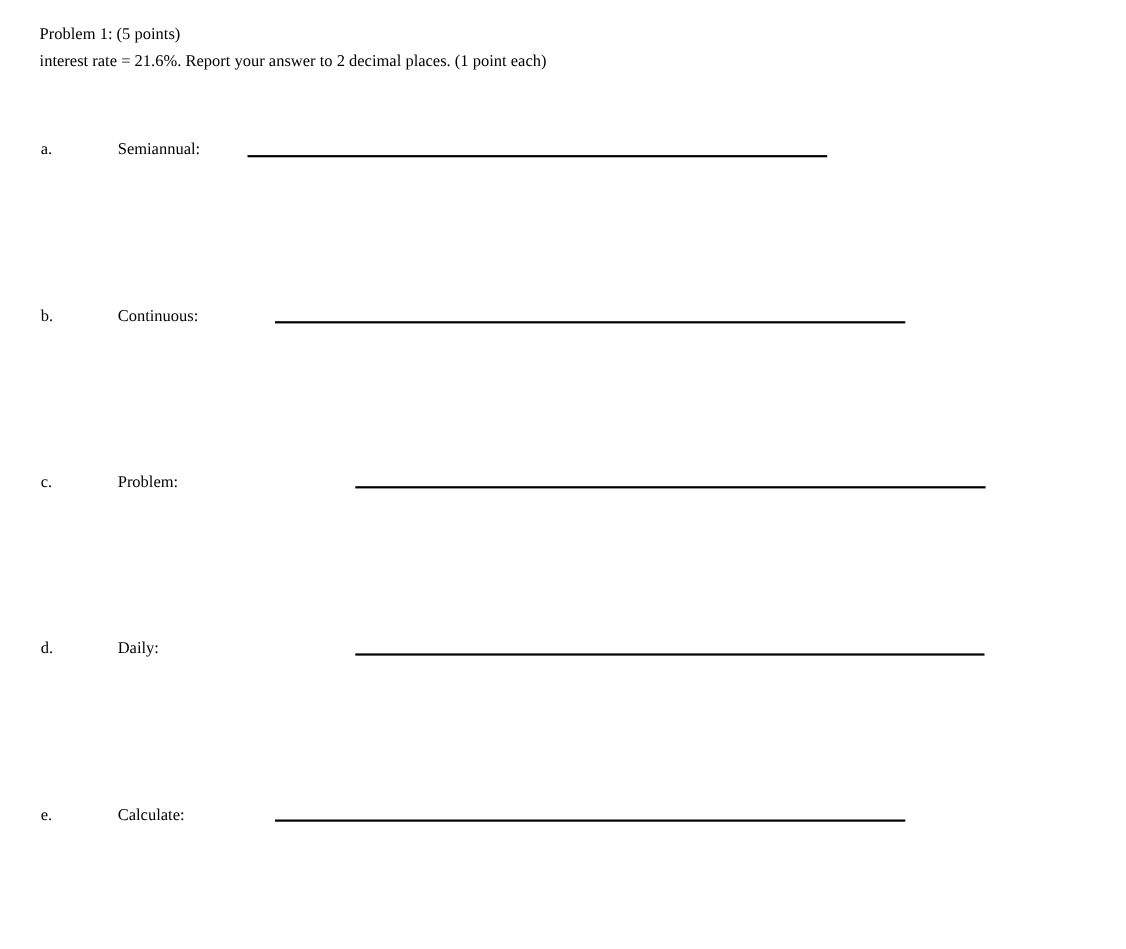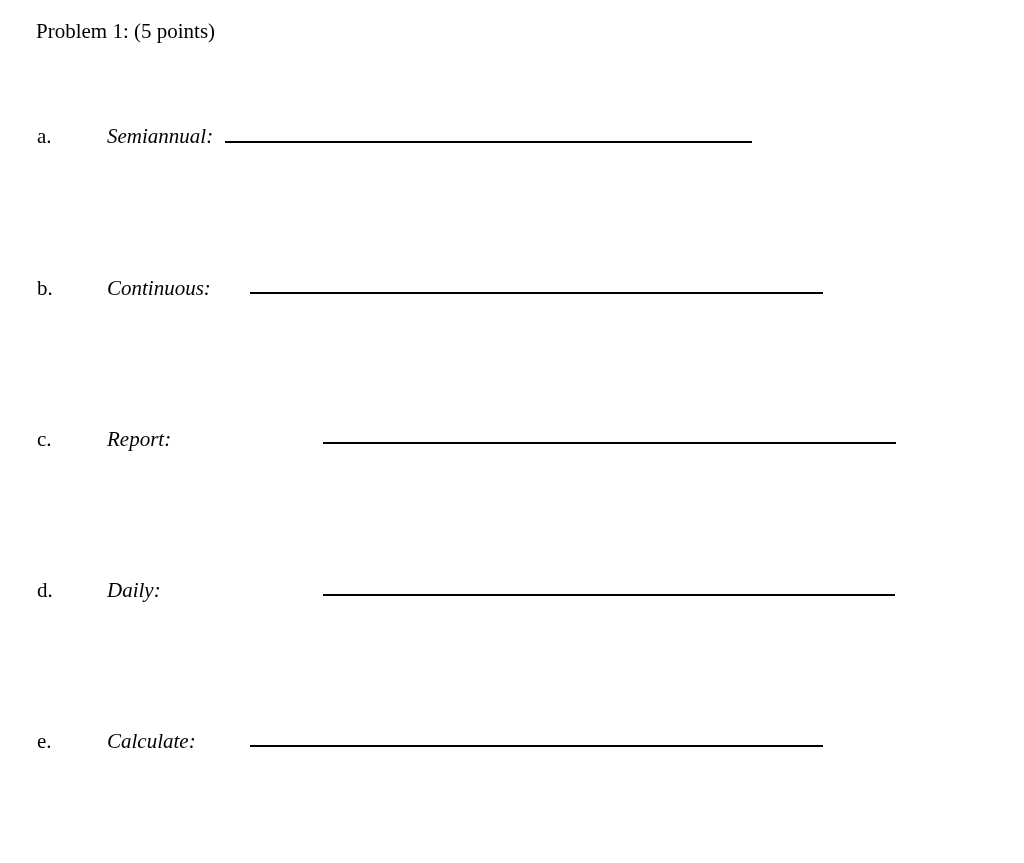--- a/index.html
+++ b/index.html
@@ -7,21 +7,21 @@
     padding: 0;
     background: #ffffff;
   }
   .page {
     position: relative;
     width: 1024px;
     height: 863px;
     background: #ffffff;
     color: #000000;
     font-family: "Liberation Serif", "DejaVu Serif", serif;
-    font-size: 21px;
+    font-size: 15px;
     overflow: hidden;
   }
   .header {
     position: absolute;
     left: 36px;
     top: 19px;
     line-height: 25px;
     white-space: nowrap;
   }
   .row {
@@ -32,21 +32,20 @@
   }
   .row .letter {
     position: absolute;
     left: 37px;
     top: 0;
   }
   .row .label {
     position: absolute;
     left: 107px;
     top: 0;
-    font-style: italic;
   }
   .answer-line {
     position: absolute;
     height: 17px;
     border-bottom: 2px solid #000000;
     background: transparent;
   }
   
   .row-a { top: 124px; }
   .row-a .answer-line { left: 225px; width: 527px; top: 0px; }
@@ -59,37 +58,38 @@
   .row-e { top: 729px; }
   .row-e .answer-line { left: 250px; width: 573px; top: -1px; }
 </style>
 </head>
 <body>
 
 <div class="page">
 
   <div class="header">
     <div>Problem 1: (5 points)</div>
+    <div>interest rate = 21.6%. Report your answer to 2 decimal places. (1 point each)</div>
   </div>
 
   <div class="row row-a">
     <span class="letter">a.</span>
     <span class="label">Semiannual:</span>
     <span class="answer-line"></span>
   </div>
 
   <div class="row row-b">
     <span class="letter">b.</span>
     <span class="label">Continuous:</span>
     <span class="answer-line"></span>
   </div>
 
   <div class="row row-c">
     <span class="letter">c.</span>
-    <span class="label">Report:</span>
+    <span class="label">Problem:</span>
     <span class="answer-line"></span>
   </div>
 
   <div class="row row-d">
     <span class="letter">d.</span>
     <span class="label">Daily:</span>
     <span class="answer-line"></span>
   </div>
 
   <div class="row row-e">

